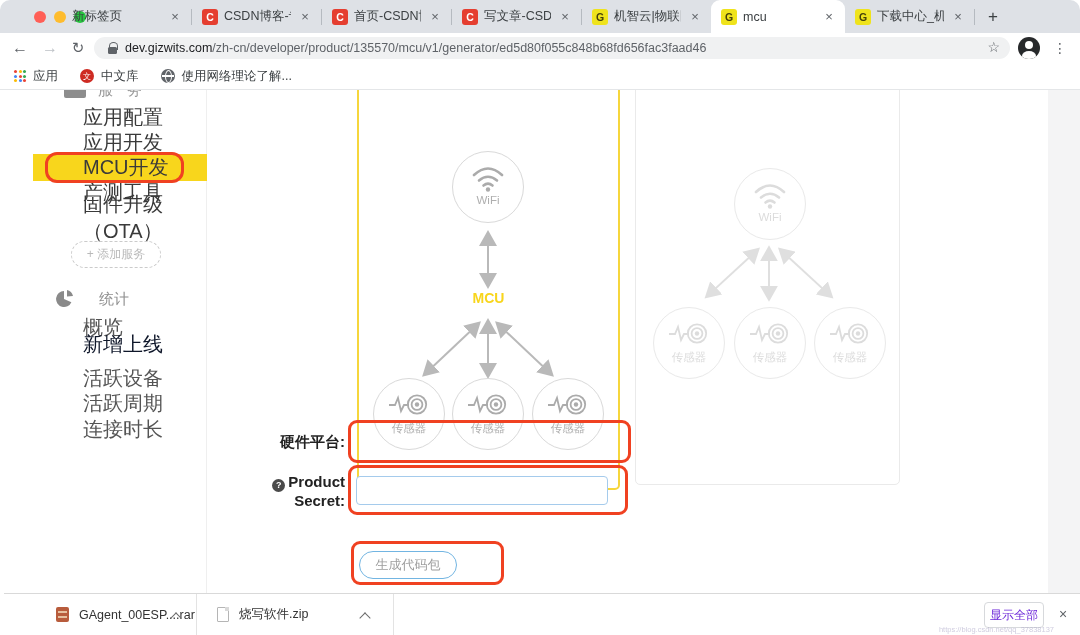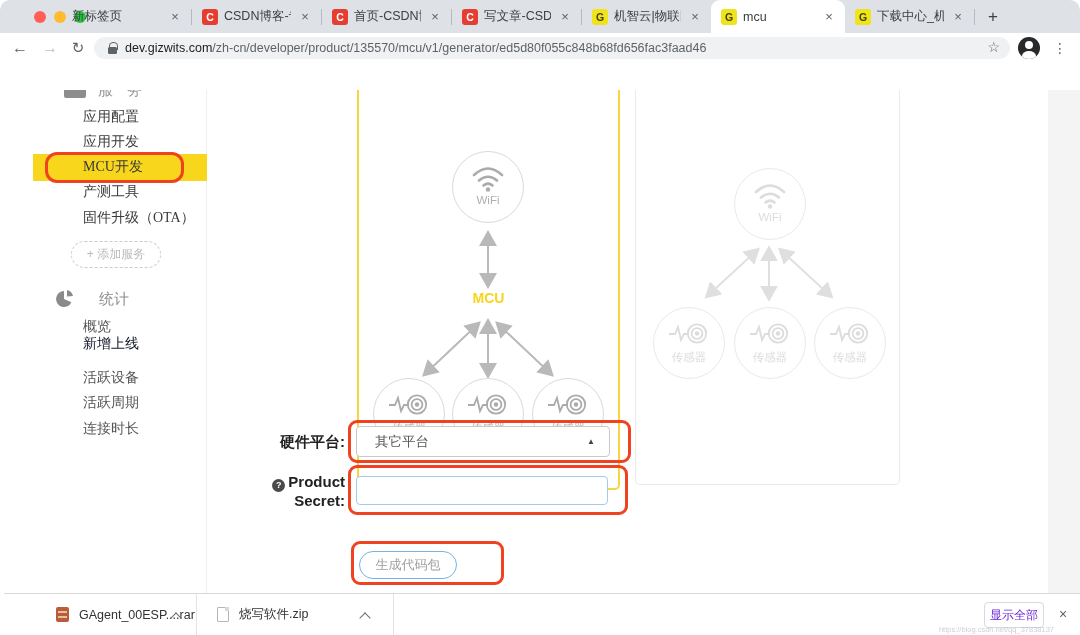--- a/index.html
+++ b/index.html
@@ -48,21 +48,21 @@
   .globe { position:relative; width:14px; height:14px; border-radius:50%; background:#5F6368; }
   .globe::before { content:""; position:absolute; left:1px; right:1px; top:6px; height:1.5px; background:#fff; }
   .globe::after { content:""; position:absolute; left:4px; top:1px; width:5px; height:11px; border:1.2px solid #fff; border-radius:50%; }
 
   
   .content { position:absolute; top:90px; left:0; right:0; bottom:42px; background:#fff; overflow:hidden; }
   .scrollstrip { position:absolute; right:0; top:0; bottom:0; width:32px; background:#F4F4F5; }
 
   
   .sidebar { position:absolute; left:0; top:0; bottom:0; width:207px; border-right:1px solid #EFEFEF; background:#fff; }
-  .side-row { position:absolute; left:83px; height:24px; display:flex; align-items:center; font-size:14px; color:#3A3A3A;font-family:Liberation Serif, serif; }
+  .side-row { position:absolute; left:83px; height:24px; display:flex; align-items:center; font-size:20px; color:#3A3A3A; }
   .side-clip { position:absolute; top:-10px; left:64px; height:20px; display:flex; align-items:center; gap:12px; color:#9a9a9a; }
   .svc-icon { width:22px; height:15px; background:#8d8d8d; border-radius:2px; }
   .side-clip b { font-weight:normal; font-size:15px; letter-spacing:14px; }
   .mcu-highlight { position:absolute; left:33px; top:64px; width:174px; height:27px; background:#F8D61C; }
   .redbox { position:absolute; border:3px solid #F04121; border-radius:9px; pointer-events:none; z-index:30; }
   .rb-mcu { left:45px; top:62px; width:139px; height:31px; border-radius:12px; }
   .add-service { position:absolute; left:71px; top:151px; width:90px; height:27px; border:1px dashed #CBCBCB; border-radius:14px; display:flex; align-items:center; justify-content:center; font-size:12px; color:#B9B9B9; }
   .stats-header { position:absolute; left:55px; top:197px; height:24px; display:flex; align-items:center; gap:26px; font-size:15px; color:#8F8F8F; }
 
   
@@ -171,20 +171,44 @@
     <div class="navbtn nav-refresh">↻</div>
     <div class="addrbar">
       <span class="lock"></span>
       <span class="url"><span class="domain">dev.gizwits.com</span><span class="path">/zh-cn/developer/product/135570/mcu/v1/generator/ed5d80f055c848b68fd656fac3faad46</span></span>
       <span class="star">☆</span>
     </div>
     <div class="avatar"></div>
     <div class="moredots">⋮</div>
   </div>
 
+  <div class="bookmarks">
+    <div class="bm">
+      <span class="appsgrid">
+          <i class="ag1"></i>
+          <i class="ag2"></i>
+          <i class="ag3"></i>
+          <i class="ag4"></i>
+          <i class="ag1"></i>
+          <i class="ag3"></i>
+          <i class="ag2"></i>
+          <i class="ag4"></i>
+          <i class="ag1"></i>
+        </span>
+      <span>应用</span>
+    </div>
+    <div class="bm">
+      <span class="bm-red">文</span>
+      <span>中文库</span>
+    </div>
+    <div class="bm">
+      <span class="globe"></span>
+      <span>使用网络理论了解...</span>
+    </div>
+  </div>
 
   <div class="content">
     <div class="scrollstrip"></div>
 
     <div class="sidebar">
       <div class="side-clip">
         <span class="svc-icon"></span>
         <b>服务</b>
       </div>
       <div class="mcu-highlight"></div>
@@ -307,24 +331,20 @@
           <path d="M1,13 L7,13 L10,6 L13,19 L16,13 L21,13" fill="none" stroke="#DCDCDC" stroke-width="1.8"></path>
           <circle cx="29" cy="12.5" r="9.2" fill="none" stroke="#DCDCDC" stroke-width="1.8"></circle>
           <circle cx="29" cy="12.5" r="5.4" fill="none" stroke="#DCDCDC" stroke-width="1.8"></circle>
           <circle cx="29" cy="12.5" r="2.2" fill="#DCDCDC"></circle>
         </svg>
         <div class="clabel">传感器</div>
       </div>
     </div>
 
     <div class="form-label fl-hw">硬件平台:</div>
-    <div class="hw-select">
-      <span>其它平台</span>
-      <span class="hw-caret">▲</span>
-    </div>
     <div class="form-label fl-ps">
       <span class="qmark">?</span><span>Product</span><br>
       <span>Secret:</span>
     </div>
     <input class="ps-input" type="text" value="" style="">
     <div class="gen-btn">生成代码包</div>
 
     <div class="redbox rb-select"></div>
     <div class="redbox rb-input"></div>
     <div class="redbox rb-btn"></div>

